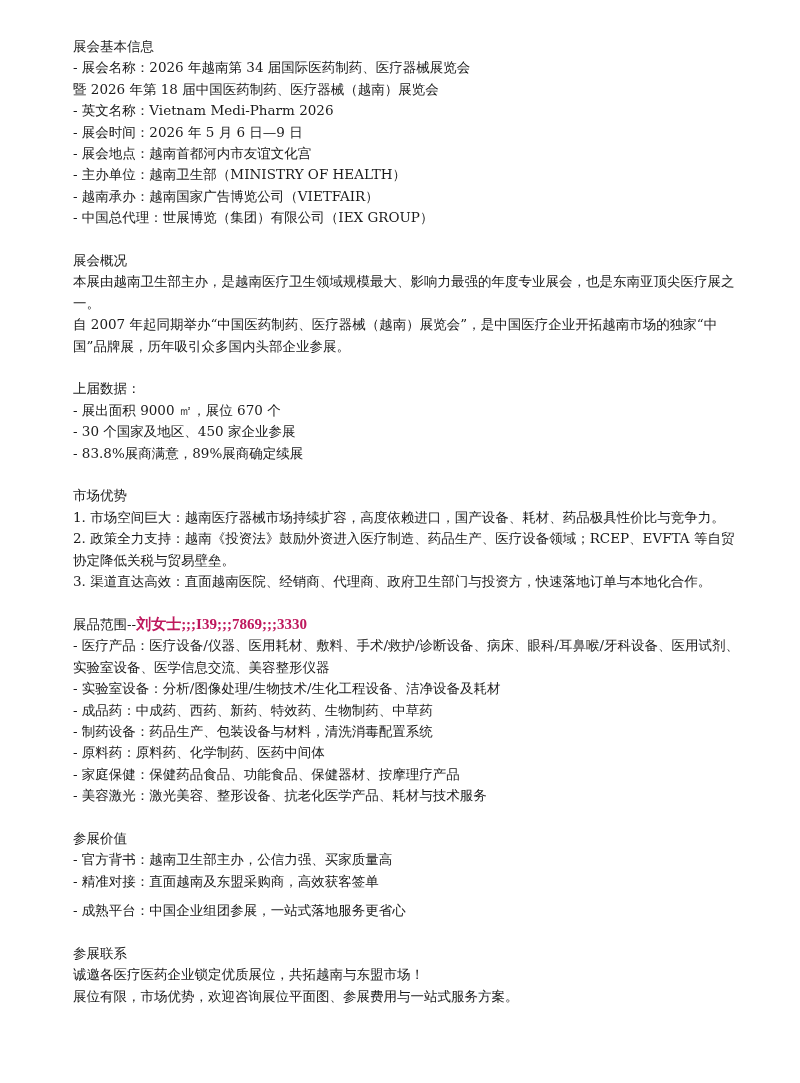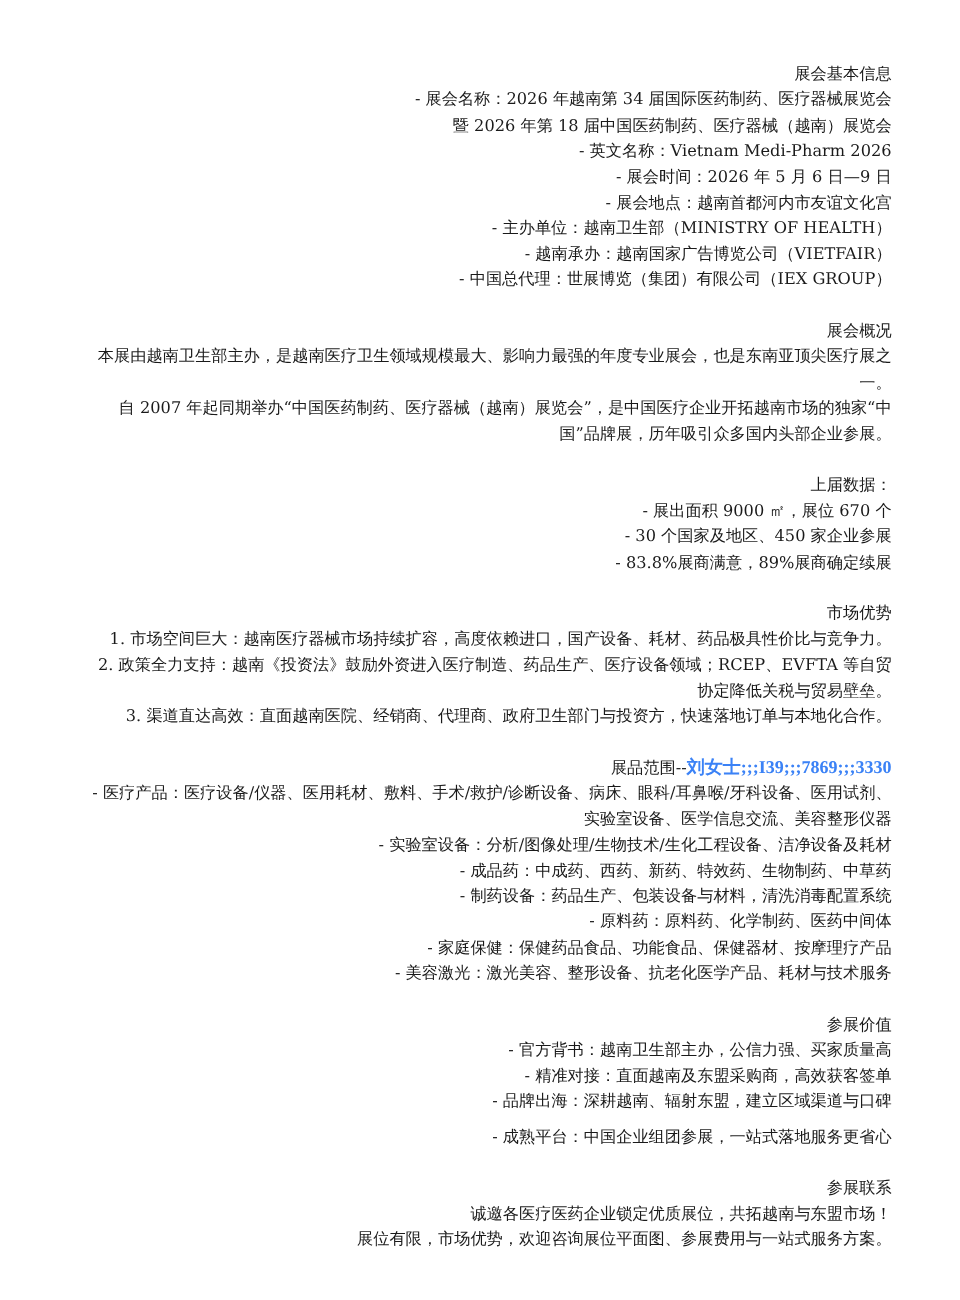--- a/index.html
+++ b/index.html
@@ -3,27 +3,27 @@
   <meta charset="utf-8">
   <style>
     html, body { margin: 0; padding: 0; background: #ffffff; }
     body {
       width: 800px; height: 1083px; overflow: hidden;
       font-family: "DejaVu Serif", "Liberation Serif", serif;
       color: #1a1a1a;
       font-size: 13.5px;
       line-height: 21.4px;
     }
-    .page { position: absolute; left: 73px; top: 52px; width: 670px; text-align: right; }
+    .page { position: absolute; left: 73px; top: 36px; width: 670px; }
     .section { margin: 0; }
     .gap { height: 21.4px; }
     .gap-small { height: 8px; }
     .line { white-space: nowrap; }
     .para { white-space: normal; word-break: break-all; }
-    .contact { color: #3b82f6; font-weight: bold; font-family: "Liberation Serif", serif; font-size: 15px; margin-top: 48px; }
+    .contact { color: #be185d; font-weight: bold; font-family: "Liberation Serif", serif; font-size: 15px; margin-top: 48px; }
   </style>
 </head>
 <body>
 
 <div class="page">
 
   <div class="section">
     <div class="line">展会基本信息</div>
     <div class="line">- 展会名称：2026 年越南第 34 届国际医药制药、医疗器械展览会</div>
     <div class="line">暨 2026 年第 18 届中国医药制药、医疗器械（越南）展览会</div>
@@ -75,21 +75,20 @@
     <div class="line">- 家庭保健：保健药品食品、功能食品、保健器材、按摩理疗产品</div>
     <div class="line">- 美容激光：激光美容、整形设备、抗老化医学产品、耗材与技术服务</div>
   </div>
 
   <div class="gap"></div>
 
   <div class="section">
     <div class="line">参展价值</div>
     <div class="line">- 官方背书：越南卫生部主办，公信力强、买家质量高</div>
     <div class="line">- 精准对接：直面越南及东盟采购商，高效获客签单</div>
-    <div class="line">- 品牌出海：深耕越南、辐射东盟，建立区域渠道与口碑</div>
     <div class="gap-small"></div>
     <div class="line">- 成熟平台：中国企业组团参展，一站式落地服务更省心</div>
   </div>
 
   <div class="gap"></div>
 
   <div class="section">
     <div class="line">参展联系</div>
     <div class="line">诚邀各医疗医药企业锁定优质展位，共拓越南与东盟市场！</div>
     <div class="line">展位有限，市场优势，欢迎咨询展位平面图、参展费用与一站式服务方案。</div>

